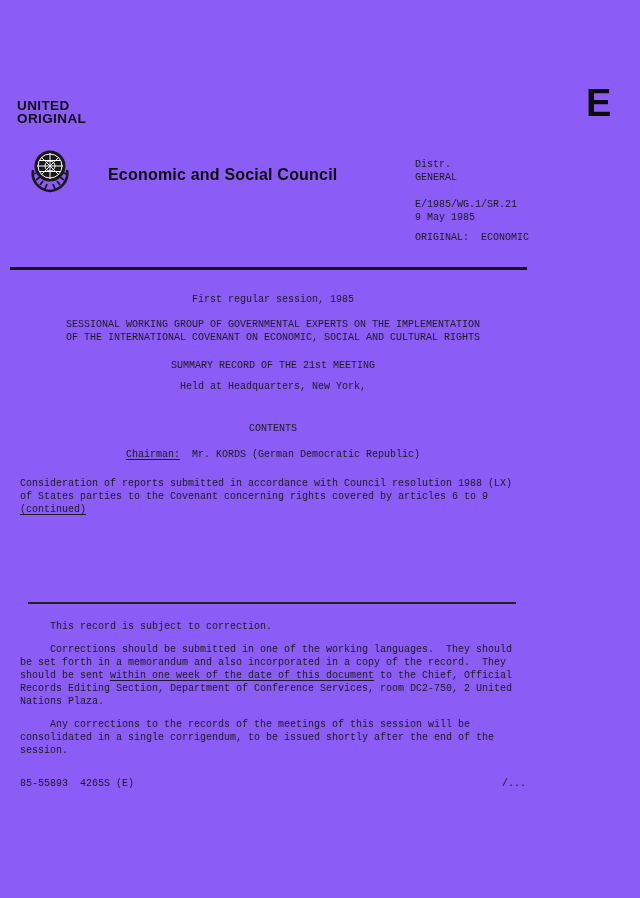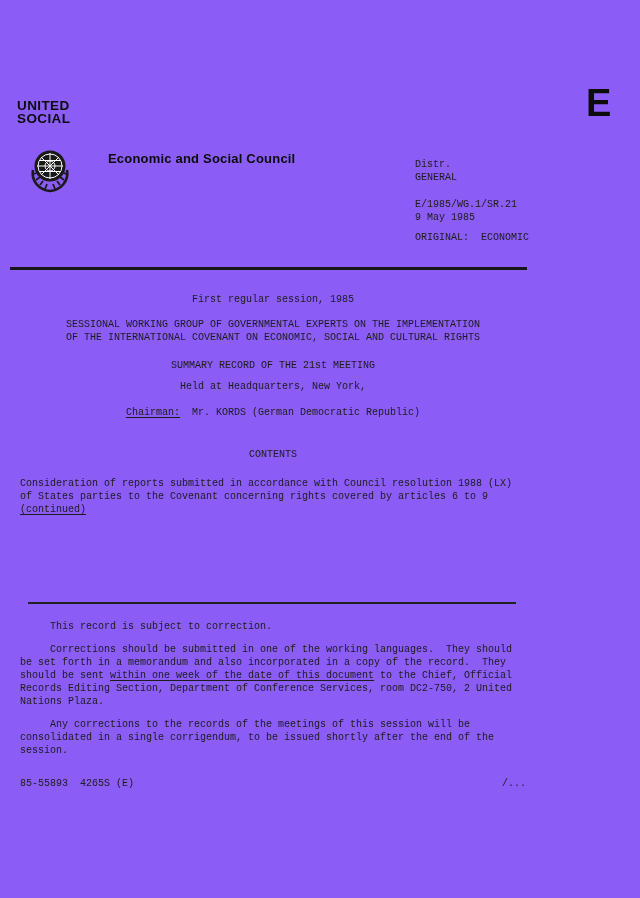--- a/index.html
+++ b/index.html
@@ -23,23 +23,23 @@
     font-weight:bold; font-size:13.5px; line-height:13px;
     letter-spacing:0.4px; color:#0c0c0c;
   }
   .big-e {
     position:absolute; left:586px; top:84px;
     font-family:"Liberation Sans","DejaVu Sans",sans-serif;
     font-weight:bold; font-size:38px; line-height:38px; color:#0c0c0c;
   }
   .emblem { position:absolute; left:24px; top:146px; width:52px; height:50px; }
   .council-title {
-    position:absolute; left:108px; top:152px;
+    position:absolute; left:108px; top:168px;
     font-family:"Liberation Sans","DejaVu Sans",sans-serif;
-    font-weight:bold; font-size:13px; letter-spacing:0.2px; color:#0c0c0c;
+    font-weight:bold; font-size:16px; letter-spacing:0.2px; color:#0c0c0c;
   }
   .distr-block { position:absolute; left:415px; top:158px; }
   .distr-gap { height:14px; }
   .distr-gap-sm { height:7px; }
 
   .thick-rule {
     position:absolute; left:10px; top:267px;
     width:517px; height:3px; background:#161616;
   }
 
@@ -62,21 +62,21 @@
   }
   .cont-mark { margin-top:6px; }
 </style>
 </head>
 <body>
 
 <div class="page">
 
   <div class="un-name">
     <div>UNITED</div>
-    <div>SOCIAL</div>
+    <div>ORIGINAL</div>
   </div>
 
   <div class="big-e">E</div>
 
   <div class="emblem">
     <svg width="52" height="50" viewBox="0 0 52 50">
       <circle cx="26" cy="20" r="15.5" fill="#1a1a1a"></circle>
       <g stroke="#fdfdfb" stroke-width="1" fill="none">
         <circle cx="26" cy="20" r="12"></circle>
         <circle cx="26" cy="20" r="5"></circle>
@@ -114,22 +114,22 @@
   </div>
 
   <div class="thick-rule"></div>
 
   <div class="body-block">
     <div class="center">First regular session, 1985</div>
     <div class="center group-title">SESSIONAL WORKING GROUP OF GOVERNMENTAL EXPERTS ON THE IMPLEMENTATION</div>
     <div class="center">OF THE INTERNATIONAL COVENANT ON ECONOMIC, SOCIAL AND CULTURAL RIGHTS</div>
     <div class="center record-title">SUMMARY RECORD OF THE 21st MEETING</div>
     <div class="center held">Held at Headquarters, New York,</div>
+    <div class="center contents-title">CONTENTS</div>
     <div class="center chairman pre"><span class="u">Chairman:</span><span class="pre">  Mr. KORDS (German Democratic Republic)</span></div>
-    <div class="center contents-title">CONTENTS</div>
     <div class="contents-para pre"><span>Consideration of reports submitted in accordance with Council resolution 1988 (LX) of States parties to the Covenant concerning rights covered by articles 6 to 9 </span><span class="u">(continued)</span></div>
   </div>
 
   <div class="footer-block">
     <div class="thin-rule"></div>
     <p class="note-first pre">This record is subject to correction.</p>
     <p class="fpara pre"><span>Corrections should be submitted in one of the working languages.  They should be set forth in a memorandum and also incorporated in a copy of the record.  They should be sent </span><span class="u">within one week of the date of this document</span><span> to the Chief, Official Records Editing Section, Department of Conference Services, room DC2-750, 2 United Nations Plaza.</span></p>
     <p class="fpara pre">Any corrections to the records of the meetings of this session will be consolidated in a single corrigendum, to be issued shortly after the end of the session.</p>
   </div>
 

